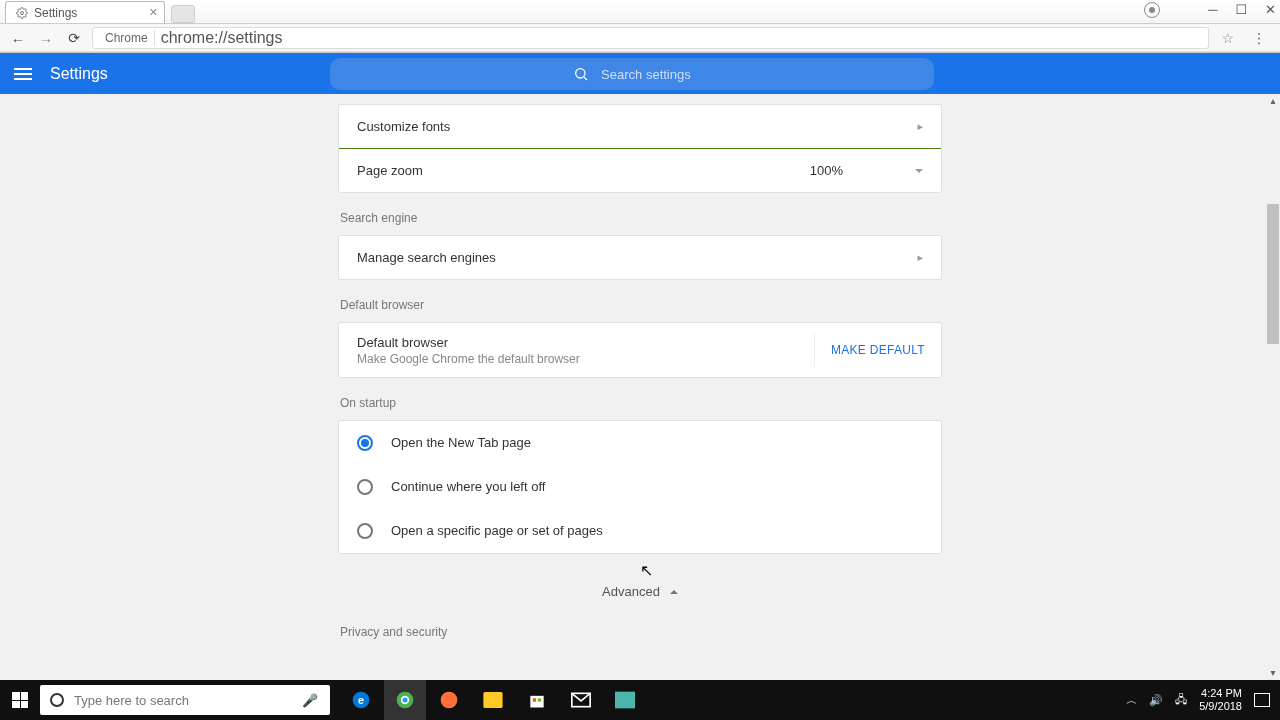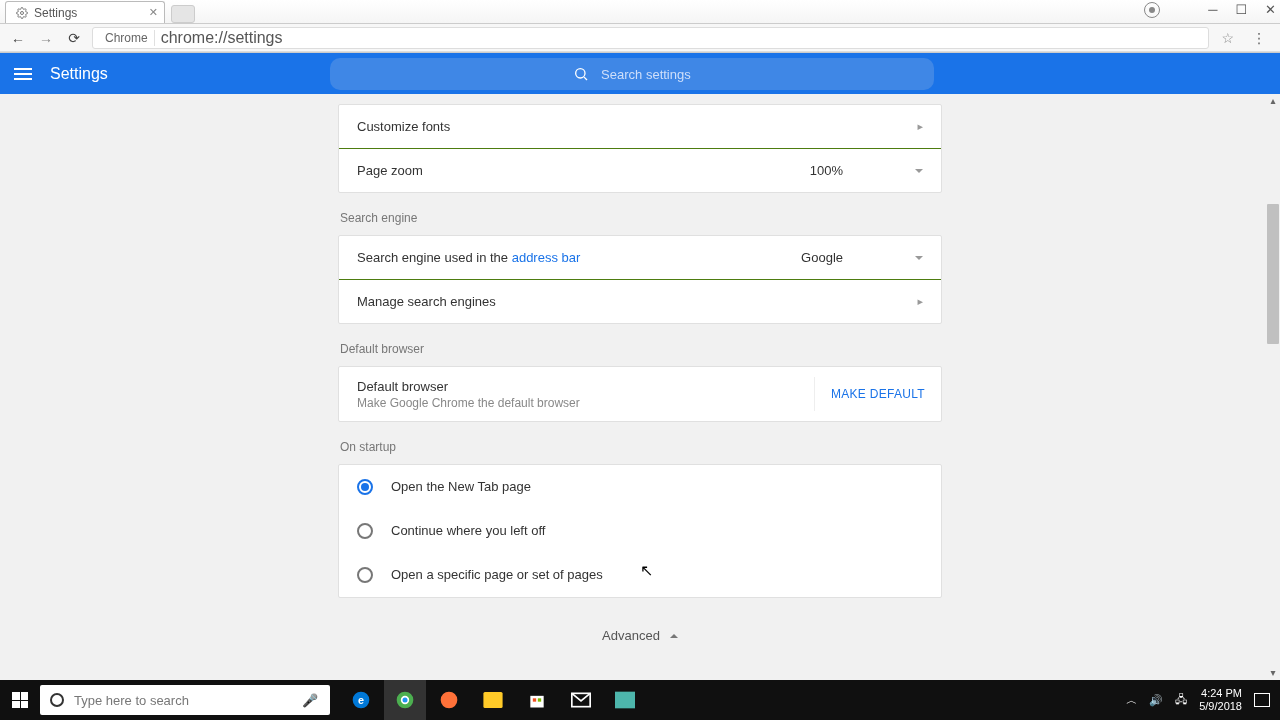--- a/index.html
+++ b/index.html
@@ -145,27 +145,20 @@
         <div class="dropdown">
           <span class="dropdown-value">100%</span>
           <span class="arrow-d"></span>
         </div>
       </div>
     </div>
 
     <div class="section-label">Search engine</div>
     <div class="card">
       <div class="row">
-        <span><span>Search engine used in the </span><span class="link-inline">address bar</span></span>
-        <div class="dropdown">
-          <span class="dropdown-value">Google</span>
-          <span class="arrow-d"></span>
-        </div>
-      </div>
-      <div class="row">
         <span>Manage search engines</span>
         <span class="arrow-r">▸</span>
       </div>
     </div>
 
     <div class="section-label">Default browser</div>
     <div class="card">
       <div class="row" style="padding:10px 0 10px 18px">
         <div class="two-line">
           <div class="t1">Default browser</div>
@@ -189,20 +182,21 @@
         <div class="radio"></div>
         <span>Open a specific page or set of pages</span>
       </div>
     </div>
 
     <div class="advanced">
       <span>Advanced</span>
       <span class="chev"></span>
     </div>
 
+    <div class="section-label" style="margin-top:26px">Privacy and security</div>
 
   </div>
 </div>
 
 <div class="scroll-track">
   <div class="scroll-arrow" style="top:0">▴</div>
   <div class="scroll-thumb"></div>
   <div class="scroll-arrow" style="bottom:0">▾</div>
 </div>
 

